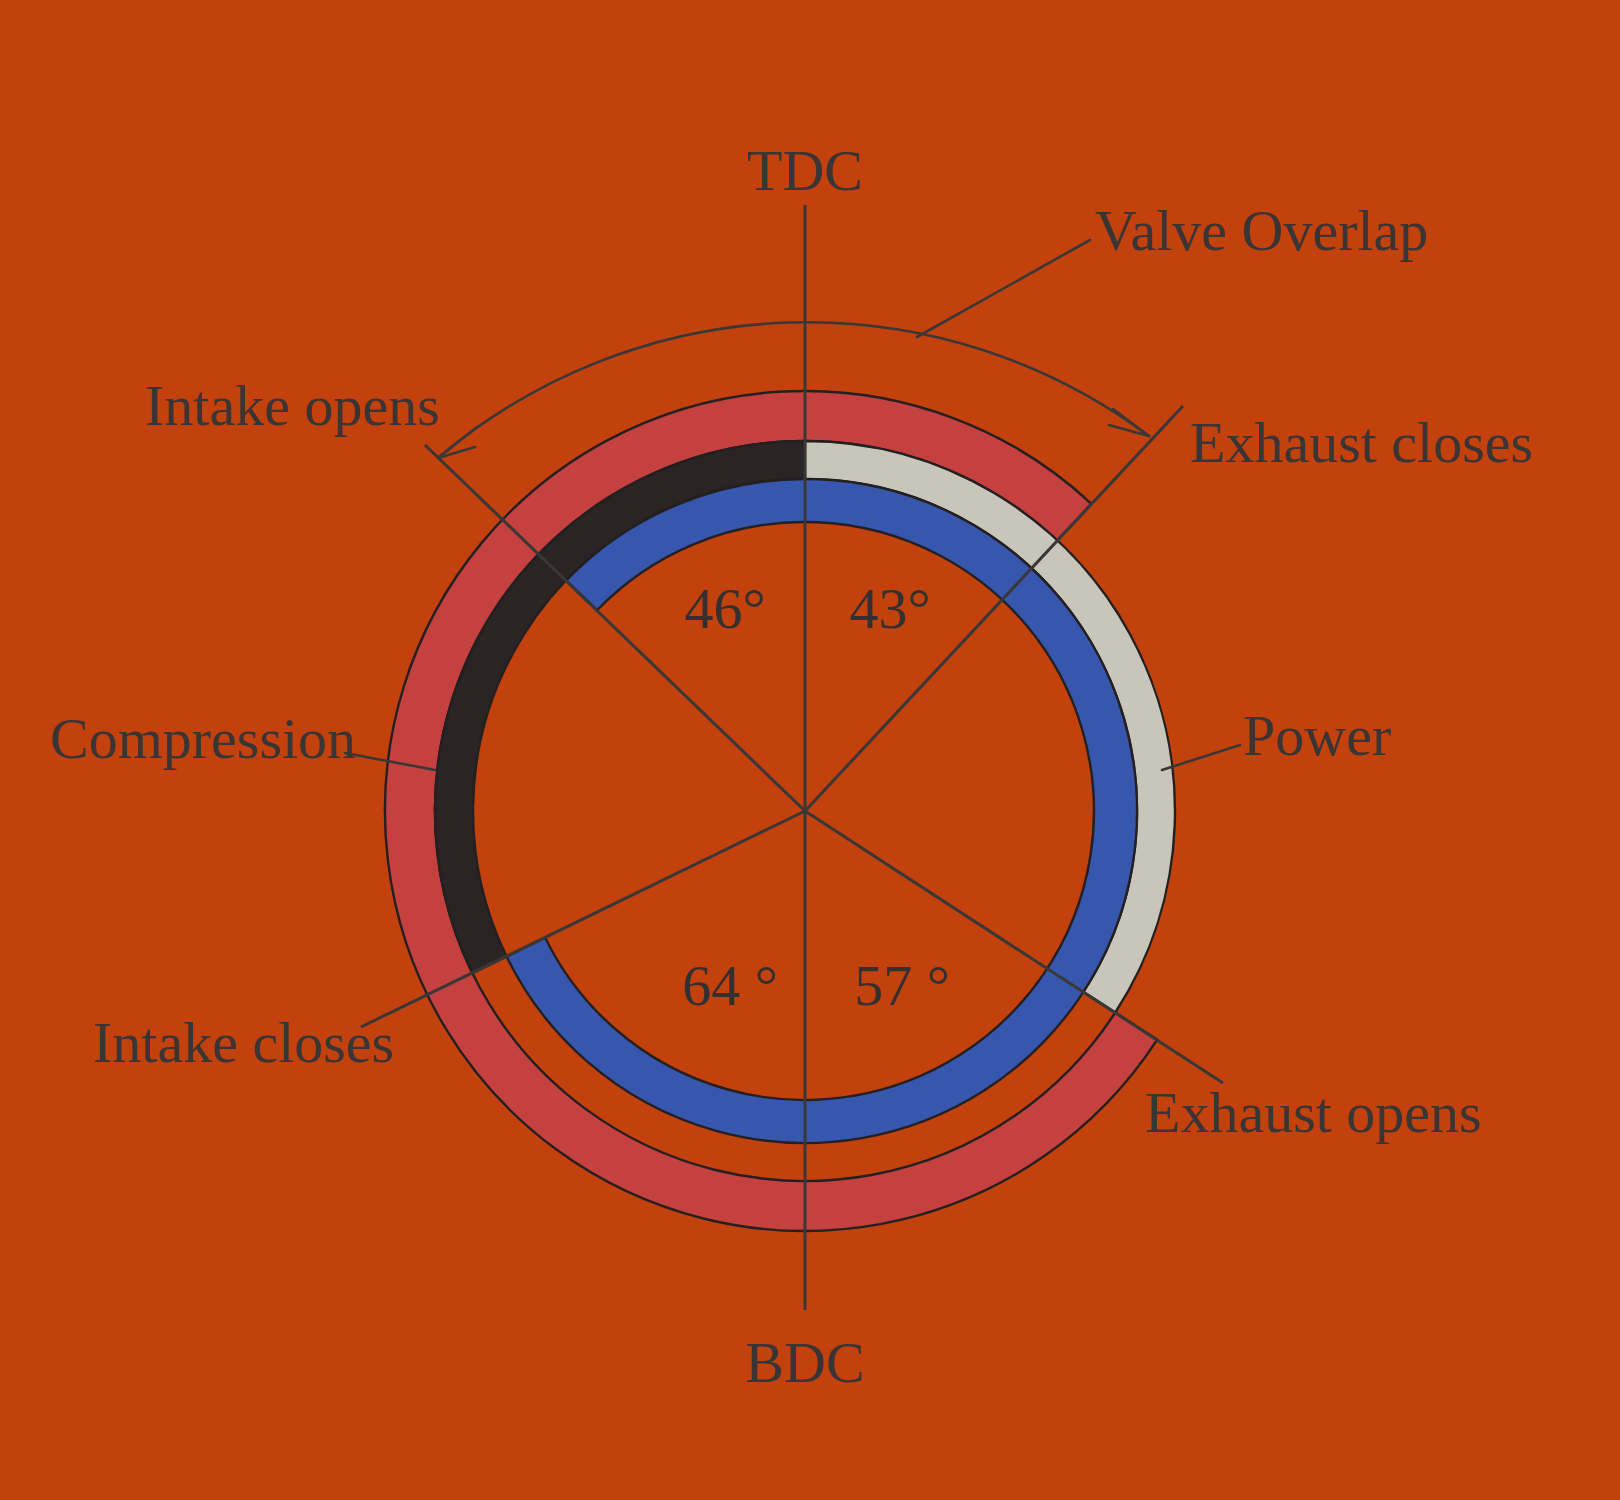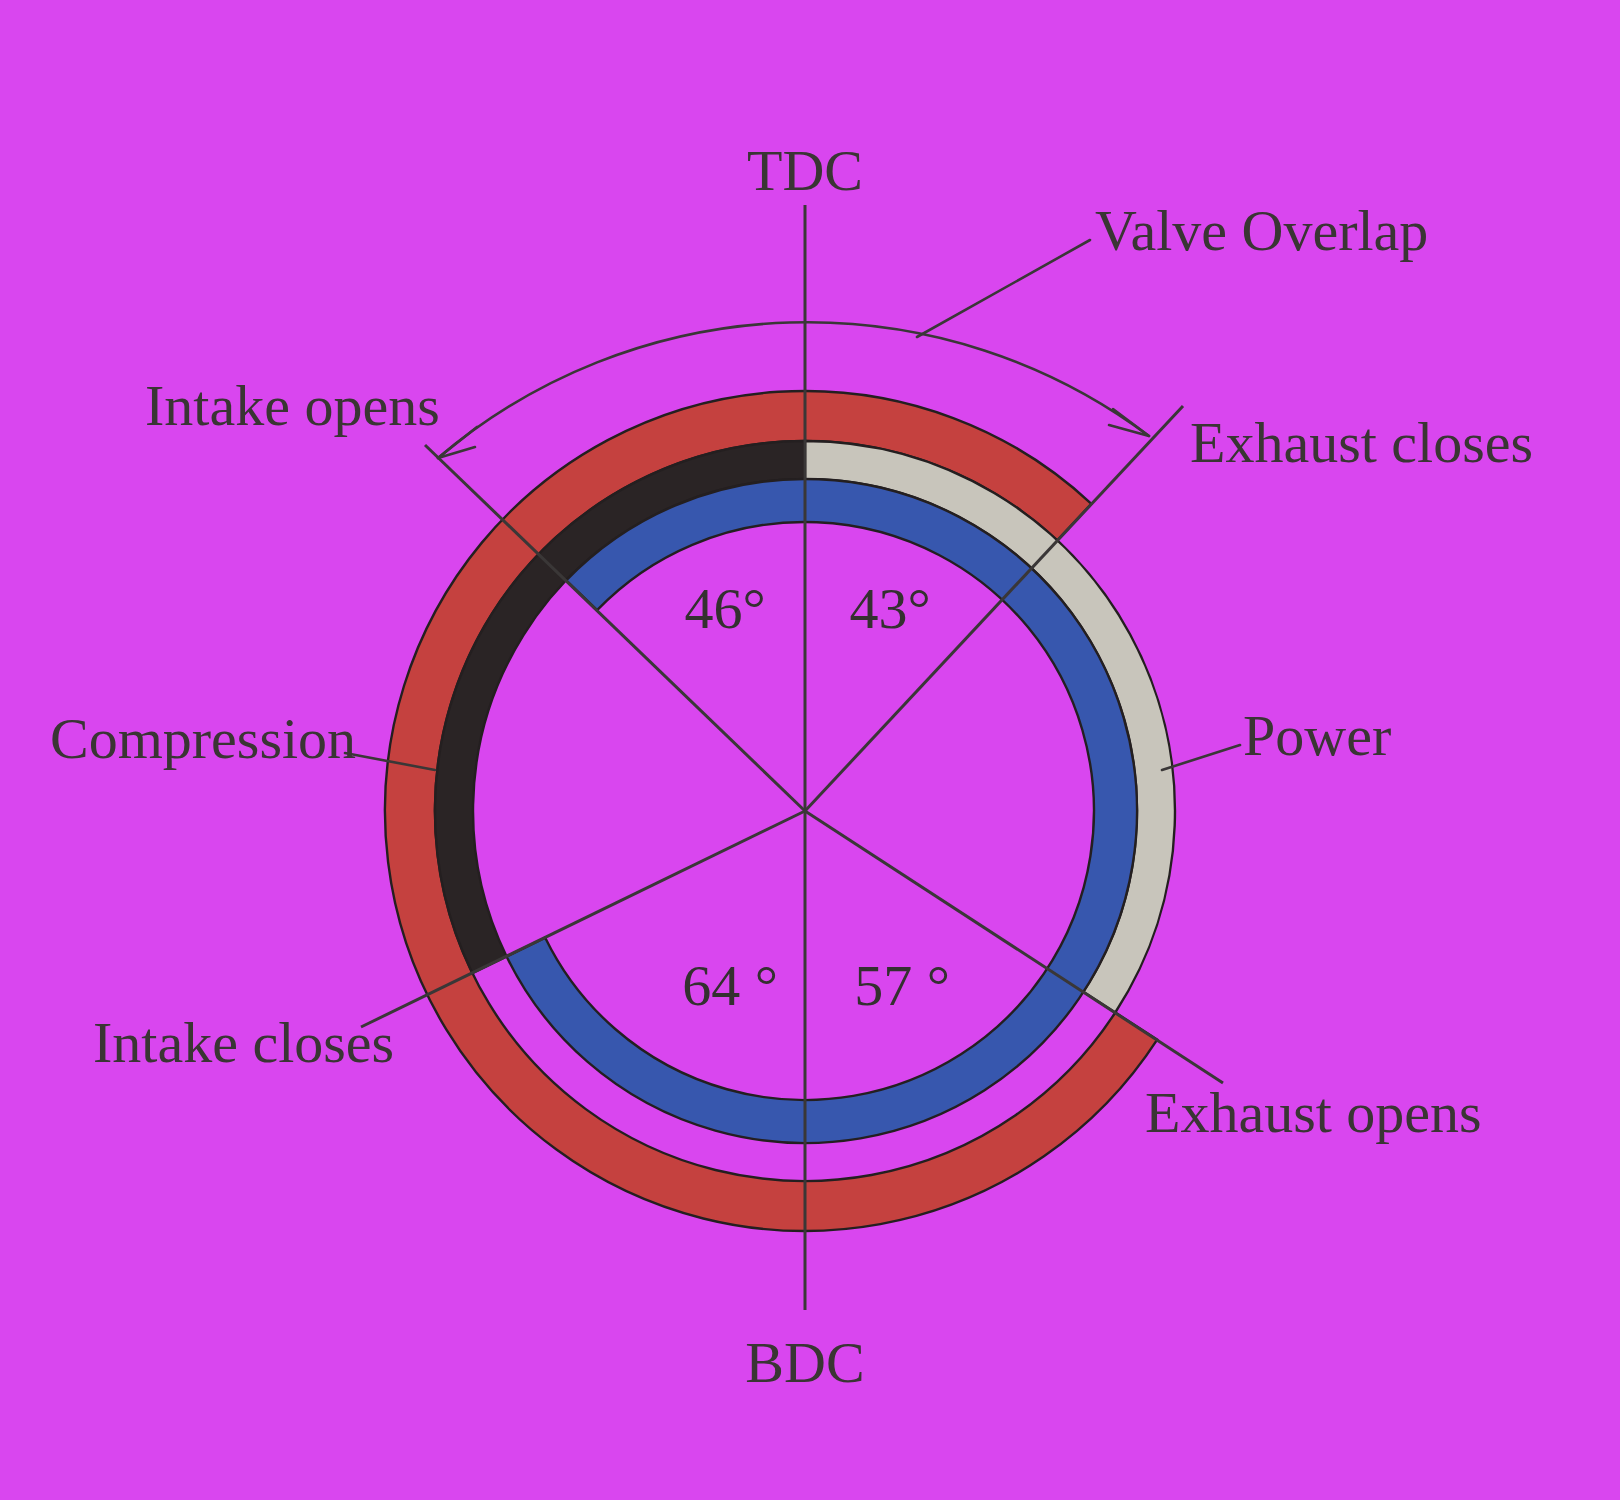--- a/index.html
+++ b/index.html
@@ -1,20 +1,20 @@
 <!DOCTYPE html>
 <html><head>
 <meta charset="utf-8">
 <style>
   html, body { margin: 0; padding: 0; }
   .stage {
     position: relative;
     width: 1620px;
     height: 1500px;
-    background: #d946ef;
+    background: #c2410c;
     overflow: hidden;
     font-family: "Liberation Serif", serif;
   }
   svg { display: block; }
   .lbl {
     font-family: "Liberation Serif", serif;
     font-size: 58px;
     fill: #3a3534;
   }
   .num {

